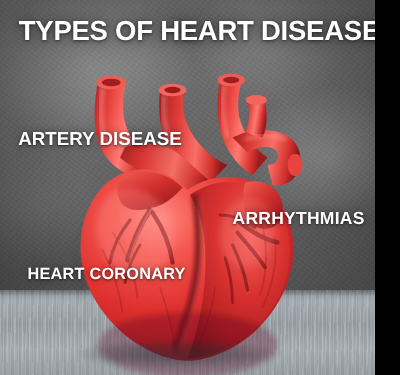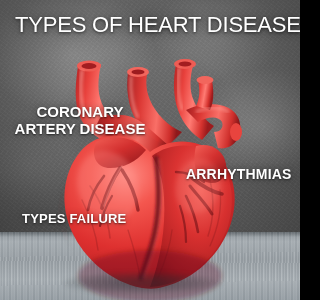--- a/index.html
+++ b/index.html
@@ -94,21 +94,21 @@
     white-space: nowrap;
     text-shadow:
       0 1px 2px rgba(0,0,0,0.55),
       0 0 6px rgba(0,0,0,0.35);
   }
   #title {
     left: 0; right: 0;
     top: 12px;
     text-align: center;
     font-size: 22px;
-    font-weight: 400;
+    font-weight: 700;
     letter-spacing: -0.2px;
     text-shadow:
       0 1px 3px rgba(0,0,0,0.6),
       0 0 10px rgba(0,0,0,0.45);
     margin-left: 15px;
   }
   #cad-block {
     position: absolute;
     left: 2px;
     top: 103px;
@@ -288,20 +288,19 @@
         <ellipse cx="150" cy="276" rx="72" ry="26" fill="rgba(90,14,18,0.32)" filter="url(#fSoft2)"></ellipse>
 
         <path d="M68 176 C58 200 60 228 72 250 C60 232 56 202 68 176 Z" fill="rgba(80,12,16,0.35)" filter="url(#fSoft2)"></path>
       </g>
     </svg>
   </div>
 
   <div class="lbl" id="title">TYPES OF HEART DISEASE</div>
 
   <div id="cad-block">
-    <div>CORONARY</div>
     <div>ARTERY DISEASE</div>
   </div>
 
   <div class="lbl" id="lbl-arrhythmias">ARRHYTHMIAS</div>
-  <div class="lbl" id="lbl-heart-failure">TYPES FAILURE</div>
+  <div class="lbl" id="lbl-heart-failure">HEART CORONARY</div>
 
 </div>
 
 </body></html>

